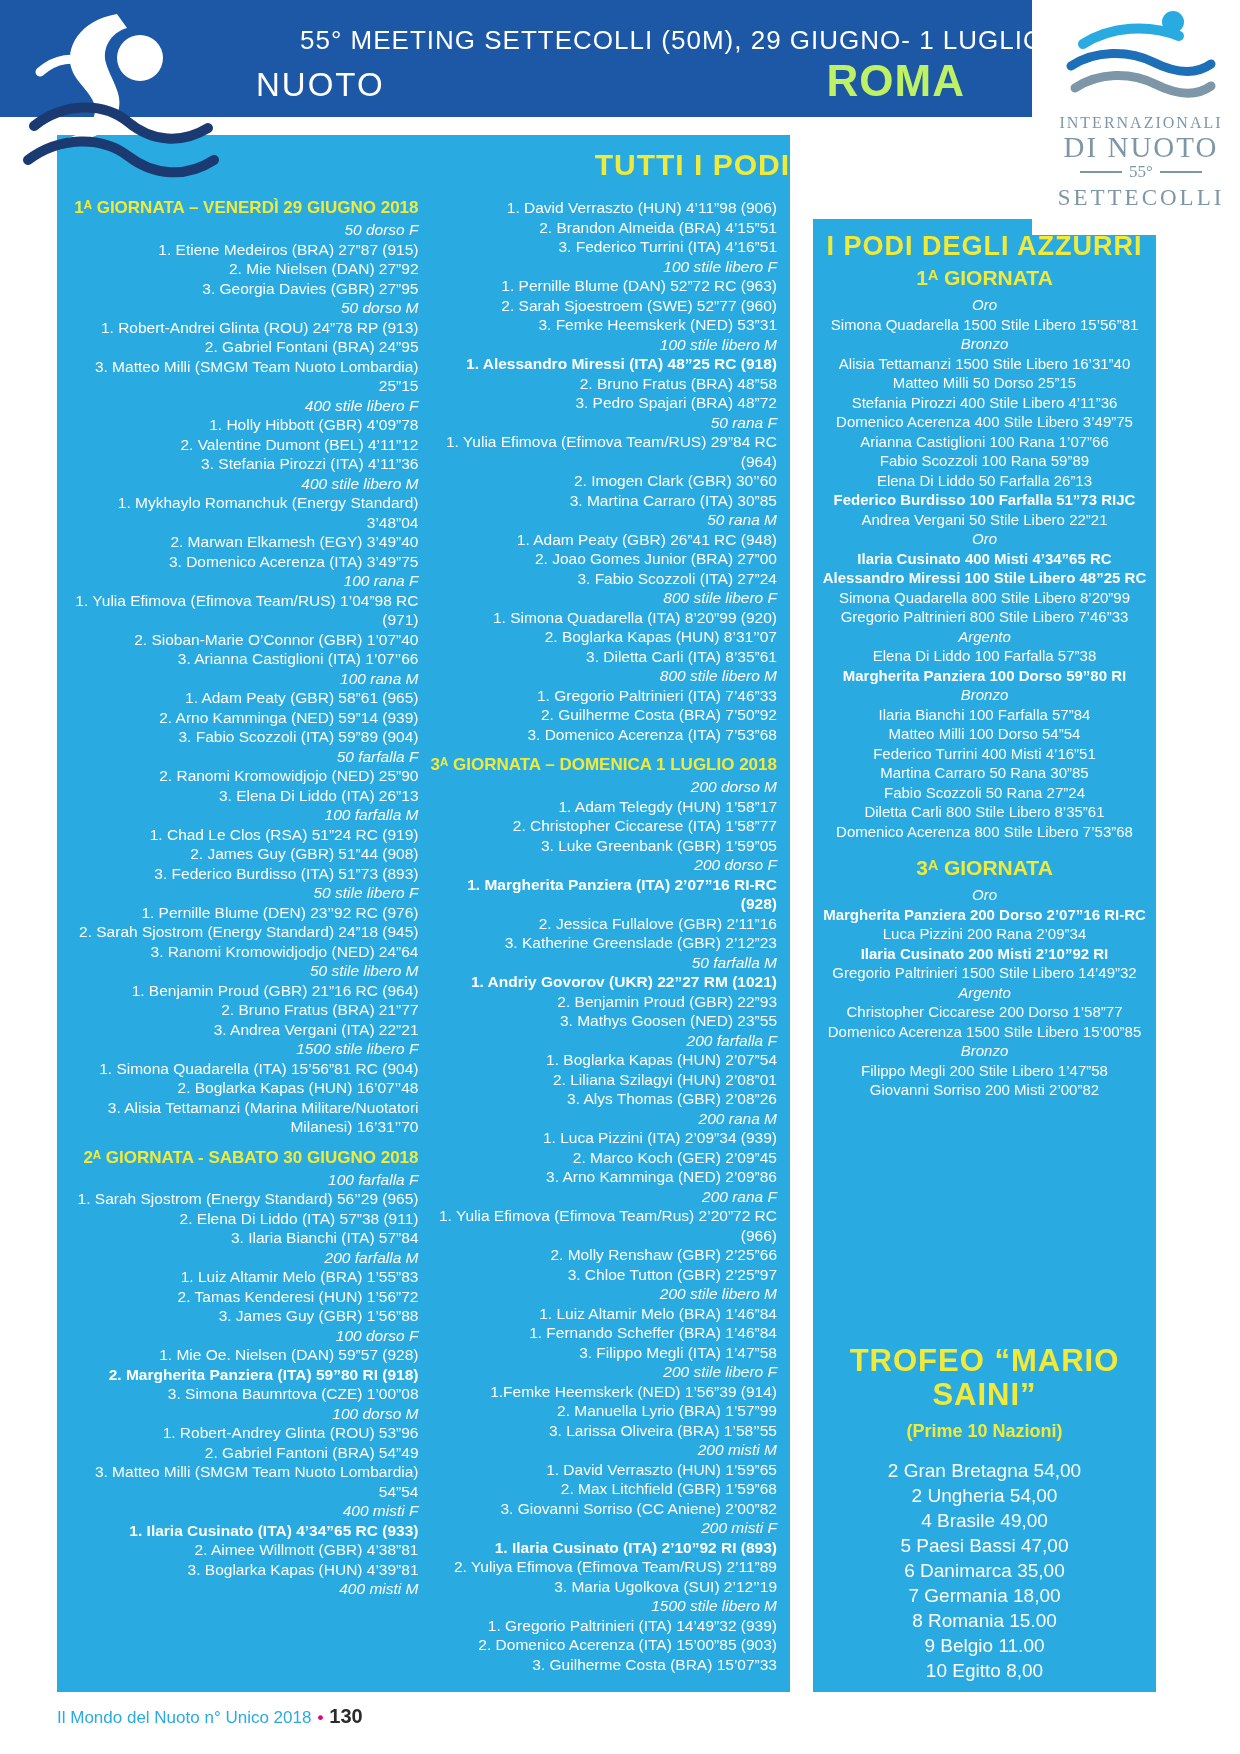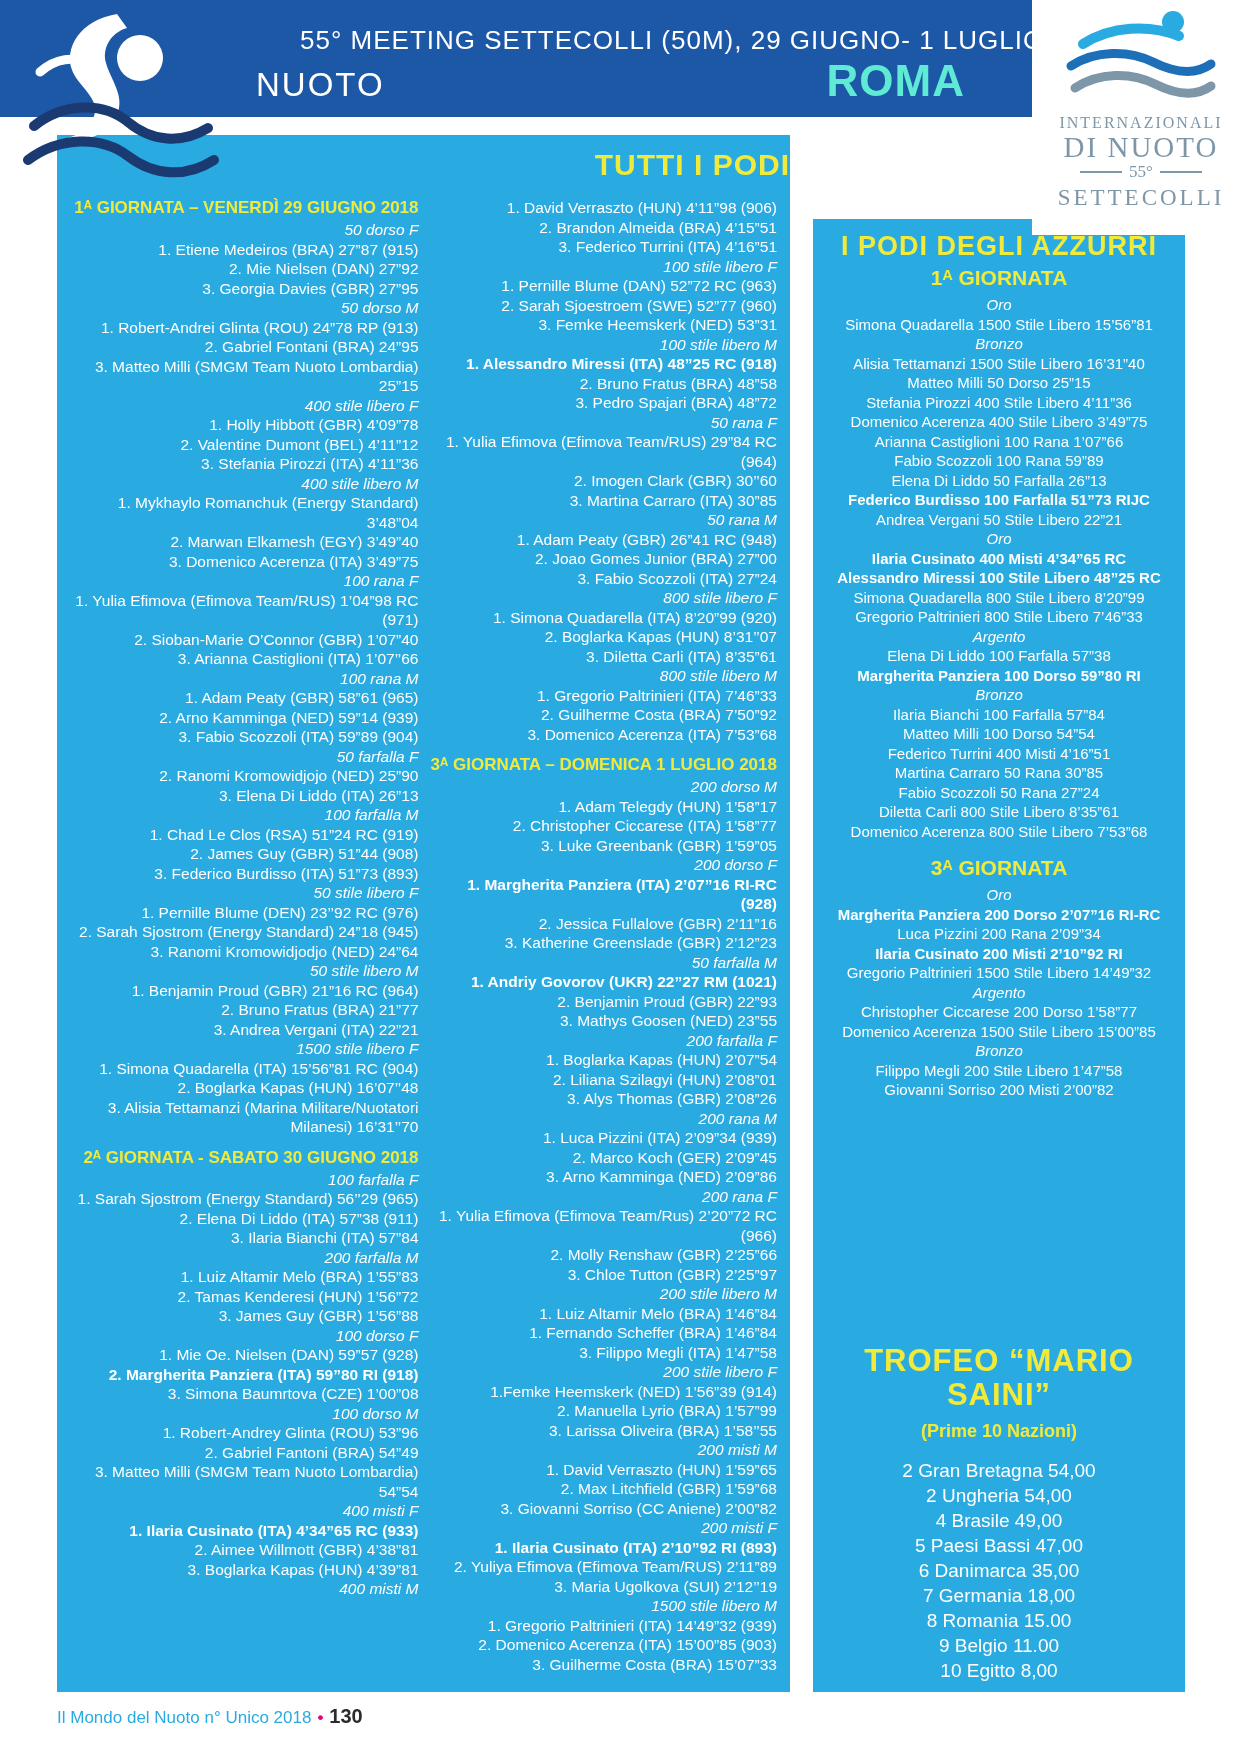--- a/index.html
+++ b/index.html
@@ -12,21 +12,21 @@
   }
   *{margin:0;padding:0;box-sizing:border-box;}
   html,body{width:1240px;height:1754px;background:#fff;font-family:"Liberation Sans",sans-serif;}
   .page{position:relative;width:1240px;height:1754px;background:#fff;overflow:hidden;}
 
   
   .topbar{position:absolute;left:0;top:0;width:1240px;height:117px;background:var(--bar-blue);}
   .meeting-line{position:absolute;left:300px;top:25px;width:670px;text-align:center;
     color:#fff;font-size:26px;letter-spacing:1px;white-space:nowrap;}
   .nuoto{position:absolute;left:256px;top:66px;color:#fff;font-size:33px;letter-spacing:2px;}
-  .roma{position:absolute;left:740px;top:56px;width:225px;text-align:right;color:#5eead4;
+  .roma{position:absolute;left:740px;top:56px;width:225px;text-align:right;color:#bef264;
     font-size:44px;font-weight:900;letter-spacing:1px;}
   .swimmer-logo{position:absolute;left:22px;top:8px;z-index:3;}
 
   
   .logo-box{position:absolute;left:1032px;top:0;width:218px;height:235px;background:#fff;z-index:2;
     display:flex;flex-direction:column;align-items:center;}
   .logo-box .icon{margin-top:8px;}
   .logo-text{color:var(--logo-gray);font-family:"Liberation Serif",serif;text-align:center;width:100%;}
   .lt1{font-size:16px;letter-spacing:2px;margin-top:2px;}
   .lt2{font-size:29px;letter-spacing:2px;line-height:30px;}
@@ -43,21 +43,21 @@
   .col{width:50%;padding:0 5px;}
 
   .ln{font-size:15.5px;line-height:19.5px;color:#fff;}
   .ln-h{font-size:17px;font-weight:bold;color:var(--yellow);line-height:20px;margin:11px 0 2px;}
   .col > .ln-h:first-child{margin-top:0;}
   .ln-e{font-style:italic;}
   .ln-b{font-weight:bold;}
   .ln-m{font-style:italic;}
 
   
-  .right-box{position:absolute;left:813px;top:219px;width:372px;height:1473px;background:var(--cyan);
+  .right-box{position:absolute;left:813px;top:219px;width:343px;height:1473px;background:var(--cyan);
     text-align:center;color:#fff;padding:12px 8px 0;}
   .azzurri-title{color:var(--yellow);font-size:27px;font-weight:bold;line-height:30px;letter-spacing:1px;}
   .ln-d{color:var(--yellow);font-size:21px;font-weight:bold;line-height:26px;margin:14px 0 4px;}
   .azzurri-lines > .ln-d:first-child{margin-top:4px;}
   .right-box .ln{font-size:15px;line-height:19.5px;}
   .right-box .ln-d{font-size:21px;line-height:26px;}
 
   .trofeo{position:absolute;left:0;top:1125px;width:100%;text-align:center;}
   .trofeo-title{color:var(--yellow);font-size:31px;font-weight:bold;line-height:34px;letter-spacing:1px;}
   .trofeo-subtitle{color:var(--yellow);font-size:18px;font-weight:bold;margin-top:8px;line-height:22px;}

